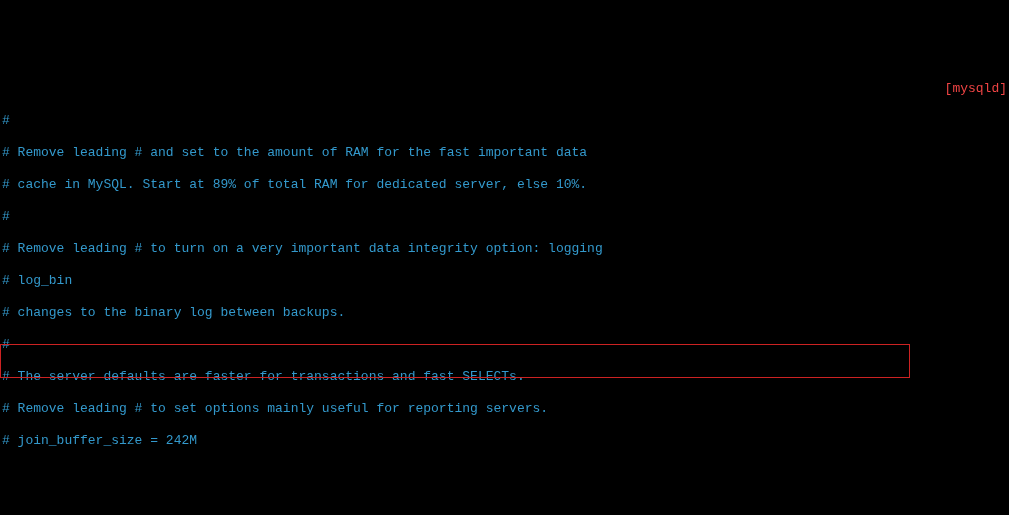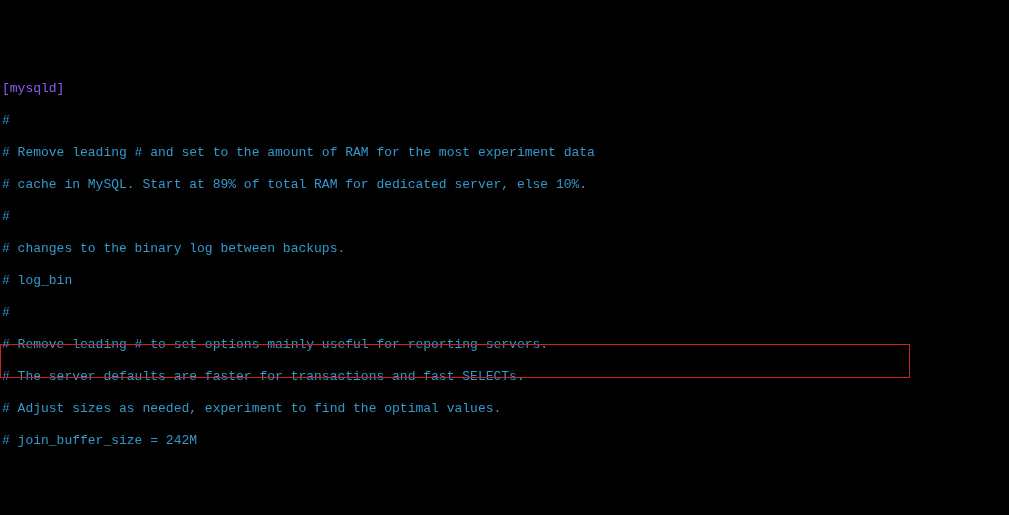--- a/index.html
+++ b/index.html
@@ -7,21 +7,21 @@
       background: #000000;
       font-family: "Consolas", "Monaco", "Courier New", monospace;
       font-size: 13px;
       line-height: 16px;
       width: 1009px;
       height: 515px;
       overflow: hidden;
       white-space: pre;
     }
     .line { display: block; height: 16px; }
-    .white { color: #8b5cf6; }
+    .white { color: #ef4444; text-align: right; }
     .comment { color: #3399cc; }
     .highlight-box {
       position: absolute;
       left: 0;
       top: 280px;
       width: 910px;
       height: 34px;
       border: 1px solid #cc2222;
       pointer-events: none;
     }
@@ -31,29 +31,29 @@
     }
   </style>
 </head>
 <body>
 
 
 
 <div class="terminal">
 <span class="line white">[mysqld]</span>
 <span class="line comment">#</span>
-<span class="line comment"># Remove leading # and set to the amount of RAM for the most experiment data</span>
+<span class="line comment"># Remove leading # and set to the amount of RAM for the fast important data</span>
 <span class="line comment"># cache in MySQL. Start at 89% of total RAM for dedicated server, else 10%.</span>
 <span class="line comment">#</span>
+<span class="line comment"># Remove leading # to turn on a very important data integrity option: logging</span>
+<span class="line comment"># log_bin</span>
 <span class="line comment"># changes to the binary log between backups.</span>
-<span class="line comment"># log_bin</span>
 <span class="line comment">#</span>
+<span class="line comment"># The server defaults are faster for transactions and fast SELECTs.</span>
 <span class="line comment"># Remove leading # to set options mainly useful for reporting servers.</span>
-<span class="line comment"># The server defaults are faster for transactions and fast SELECTs.</span>
-<span class="line comment"># Adjust sizes as needed, experiment to find the optimal values.</span>
 <span class="line comment"># join_buffer_size = 242M</span>
 
 
 
 
 
 
 
 
 

